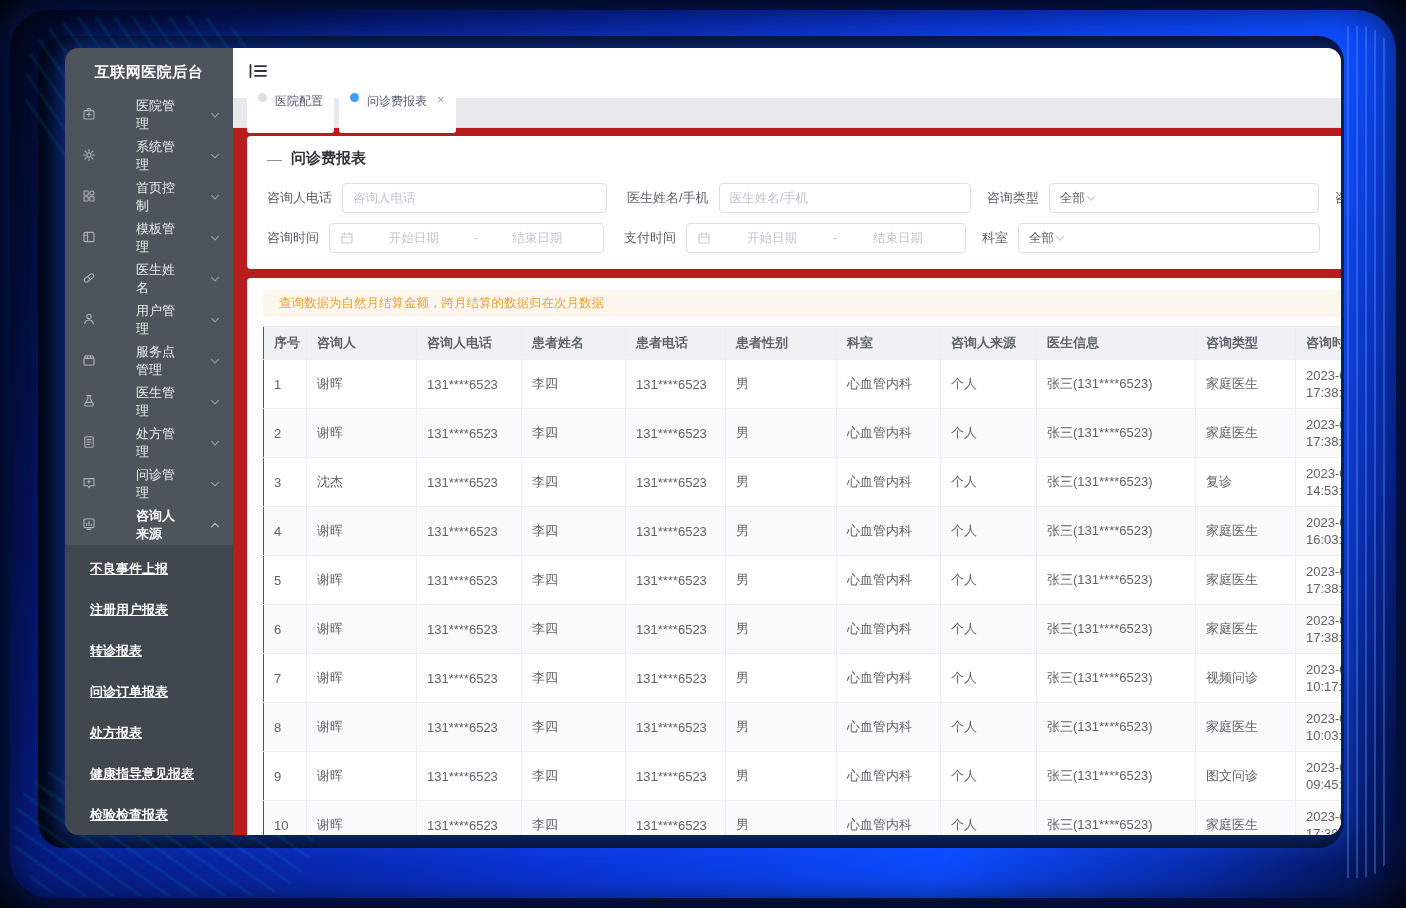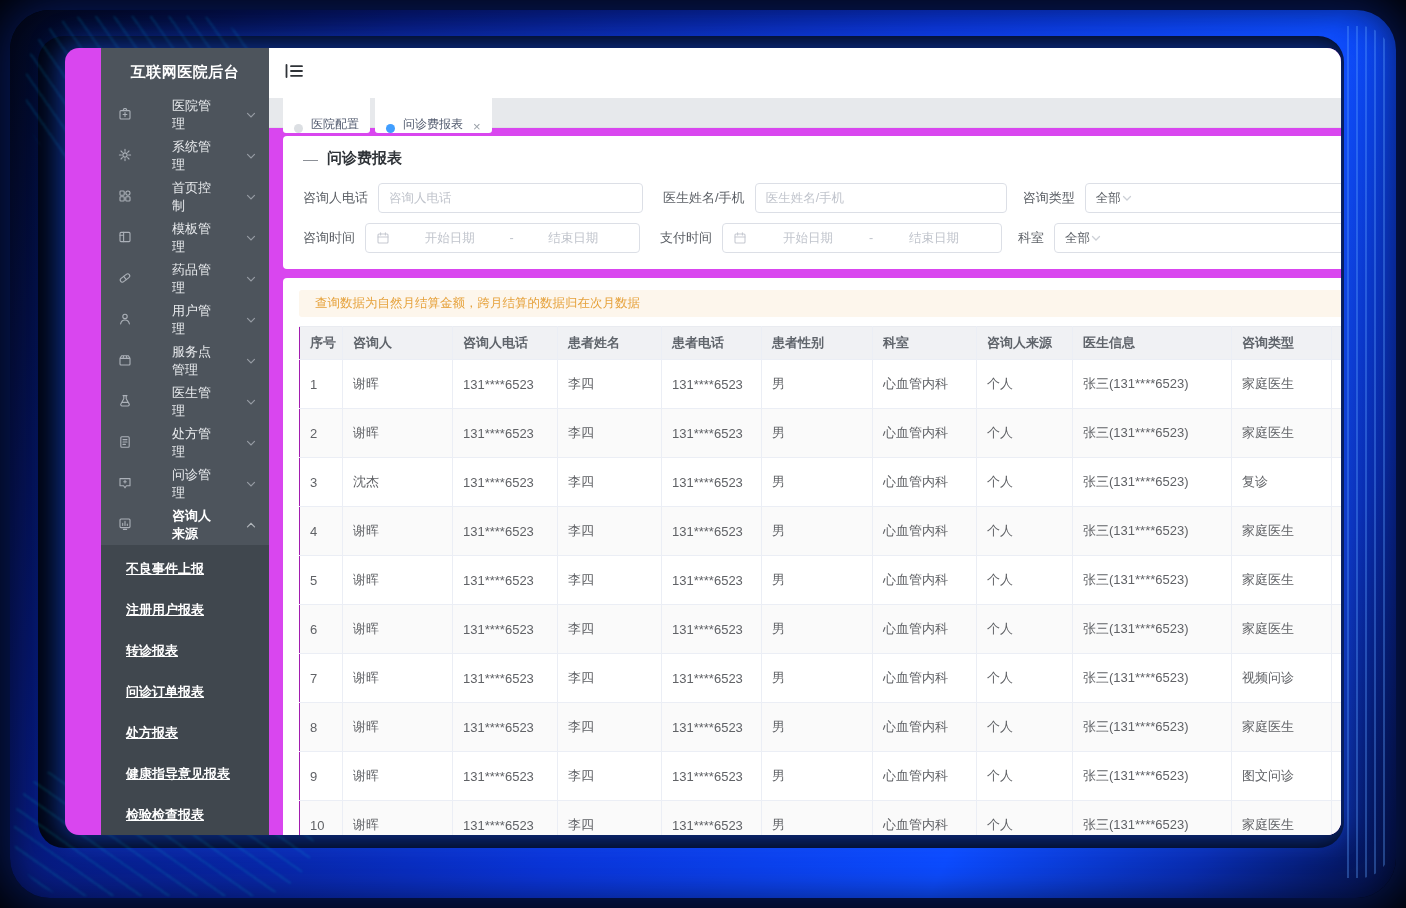--- a/index.html
+++ b/index.html
@@ -15,40 +15,40 @@
   .bands { position:absolute; right:16px; top:26px; bottom:30px; width:46px; border-radius:0 30px 30px 0;
     background:repeating-linear-gradient(90deg, rgba(2,8,40,0) 0 3px, rgba(90,160,255,.35) 3px 5px, rgba(2,8,40,0) 5px 9px);
     pointer-events:none; }
   .streak-tl { position:absolute; left:26px; top:16px; width:230px; height:150px; border-radius:60px; opacity:.55; pointer-events:none;
     background:repeating-linear-gradient(55deg, transparent 0 7px, rgba(0,200,255,.28) 7px 9px, transparent 9px 15px); filter:blur(1px); }
   .streak-bl { position:absolute; left:14px; bottom:12px; width:300px; height:130px; border-radius:60px; opacity:.5; pointer-events:none;
     background:repeating-linear-gradient(35deg, transparent 0 8px, rgba(0,220,210,.3) 8px 10px, transparent 10px 16px); filter:blur(1px); }
 
   
   .app { position:absolute; left:65px; top:48px; width:1276px; height:787px;
-    border-radius:14px; overflow:hidden; background:#d946ef; display:flex;
-    box-shadow:0 0 28px 6px rgba(25,90,255,.55);padding-left:36px; }
+    border-radius:14px; overflow:hidden; background:#b91c1c; display:flex;
+    box-shadow:0 0 28px 6px rgba(25,90,255,.55); }
 
   
   .sidebar { width:168px; min-width:168px; background:#4d545c; color:#eceef0; display:flex; flex-direction:column; }
   .logo { height:46px; line-height:48px; text-align:center; color:#fff; font-size:15px; font-weight:700; letter-spacing:.5px; }
   .menu-item { height:41px; display:flex; align-items:center; padding:0 12px 0 17px; font-size:13px; cursor:pointer; color:#e9ebee;gap:30px; }
   .menu-item .mi-icon { width:15px; height:15px; margin-right:9px; display:inline-flex; opacity:.8; }
   .menu-item .mi-label { flex:1; }
   .menu-item .mi-chevron { width:12px; height:12px; opacity:.75; display:inline-flex; }
   .menu-item.active { color:#fff; font-weight:700; }
   .submenu { background:#40474e; padding-top:3px; flex:1; }
   .submenu-item { height:41px; line-height:41px; padding-left:25px; font-size:13px; font-weight:700; color:#fff; cursor:pointer; white-space:nowrap;text-decoration:underline; }
 
   
   .content { flex:1; display:flex; flex-direction:column; min-width:0; }
   .navbar { height:50px; background:#fff; display:flex; align-items:center; padding-left:15px; }
   .fold-btn { width:20px; height:20px; display:inline-flex; cursor:pointer; }
   .tabstrip { height:30px; background:#e7e9ec; border-bottom:1px solid #dde0e4; display:flex; align-items:center; padding-left:14px; gap:5px; }
-  .tab { height:40px; background:#fff; border-radius:3px; display:flex; align-items:flex-end; gap:8px; padding:0 11px; font-size:12px; color:#515a6e; cursor:pointer; }
+  .tab { height:40px; background:#fff; border-radius:3px; display:flex; align-items:flex-start; gap:8px; padding:0 11px; font-size:12px; color:#515a6e; cursor:pointer; }
   .tab .dot { width:9px; height:9px; border-radius:50%; background:#dcdfe3; }
   .tab.active .dot { background:#409eff; }
   .tab .tab-close { color:#9aa0a8; font-size:13px; line-height:1; margin-left:2px; cursor:pointer; }
 
   .main { flex:1; padding:8px 14px; overflow:hidden; }
   .panel { background:#fff; border-radius:4px; width:1240px; }
   .filter-panel { padding:13px 0 16px 20px; margin-bottom:9px; }
   .panel-title { display:flex; align-items:center; gap:9px; font-size:15px; font-weight:700; color:#2f3338; margin-bottom:15px; }
   .collapse-minus { color:#8c9097; font-weight:400; font-size:15px; }
 
@@ -158,21 +158,21 @@
           <span class="mi-icon">
             <svg viewBox="0 0 14 14" width="14" height="14">
               <g fill="none" stroke="#c3c8cf" stroke-width="1.1" stroke-linecap="round" stroke-linejoin="round">
                 <g transform="rotate(-38 7 7)">
                   <rect x="1.6" y="4.9" width="10.8" height="4.2" rx="2.1"></rect>
                   <path d="M7 4.9v4.2"></path>
                 </g>
               </g>
             </svg>
           </span>
-          <span class="mi-label">药品管理</span>
+          <span class="mi-label">医生姓名</span>
           <span class="mi-chevron">
             <svg viewBox="0 0 12 12" width="12" height="12">
               <path d="M2.5 4.3L6 7.8l3.5-3.5" fill="none" stroke="#aeb3bb" stroke-width="1.2" stroke-linecap="round"></path>
             </svg>
           </span>
         </div>
         <div class="menu-item">
           <span class="mi-icon">
             <svg viewBox="0 0 14 14" width="14" height="14">
               <g fill="none" stroke="#c3c8cf" stroke-width="1.1" stroke-linecap="round" stroke-linejoin="round">

